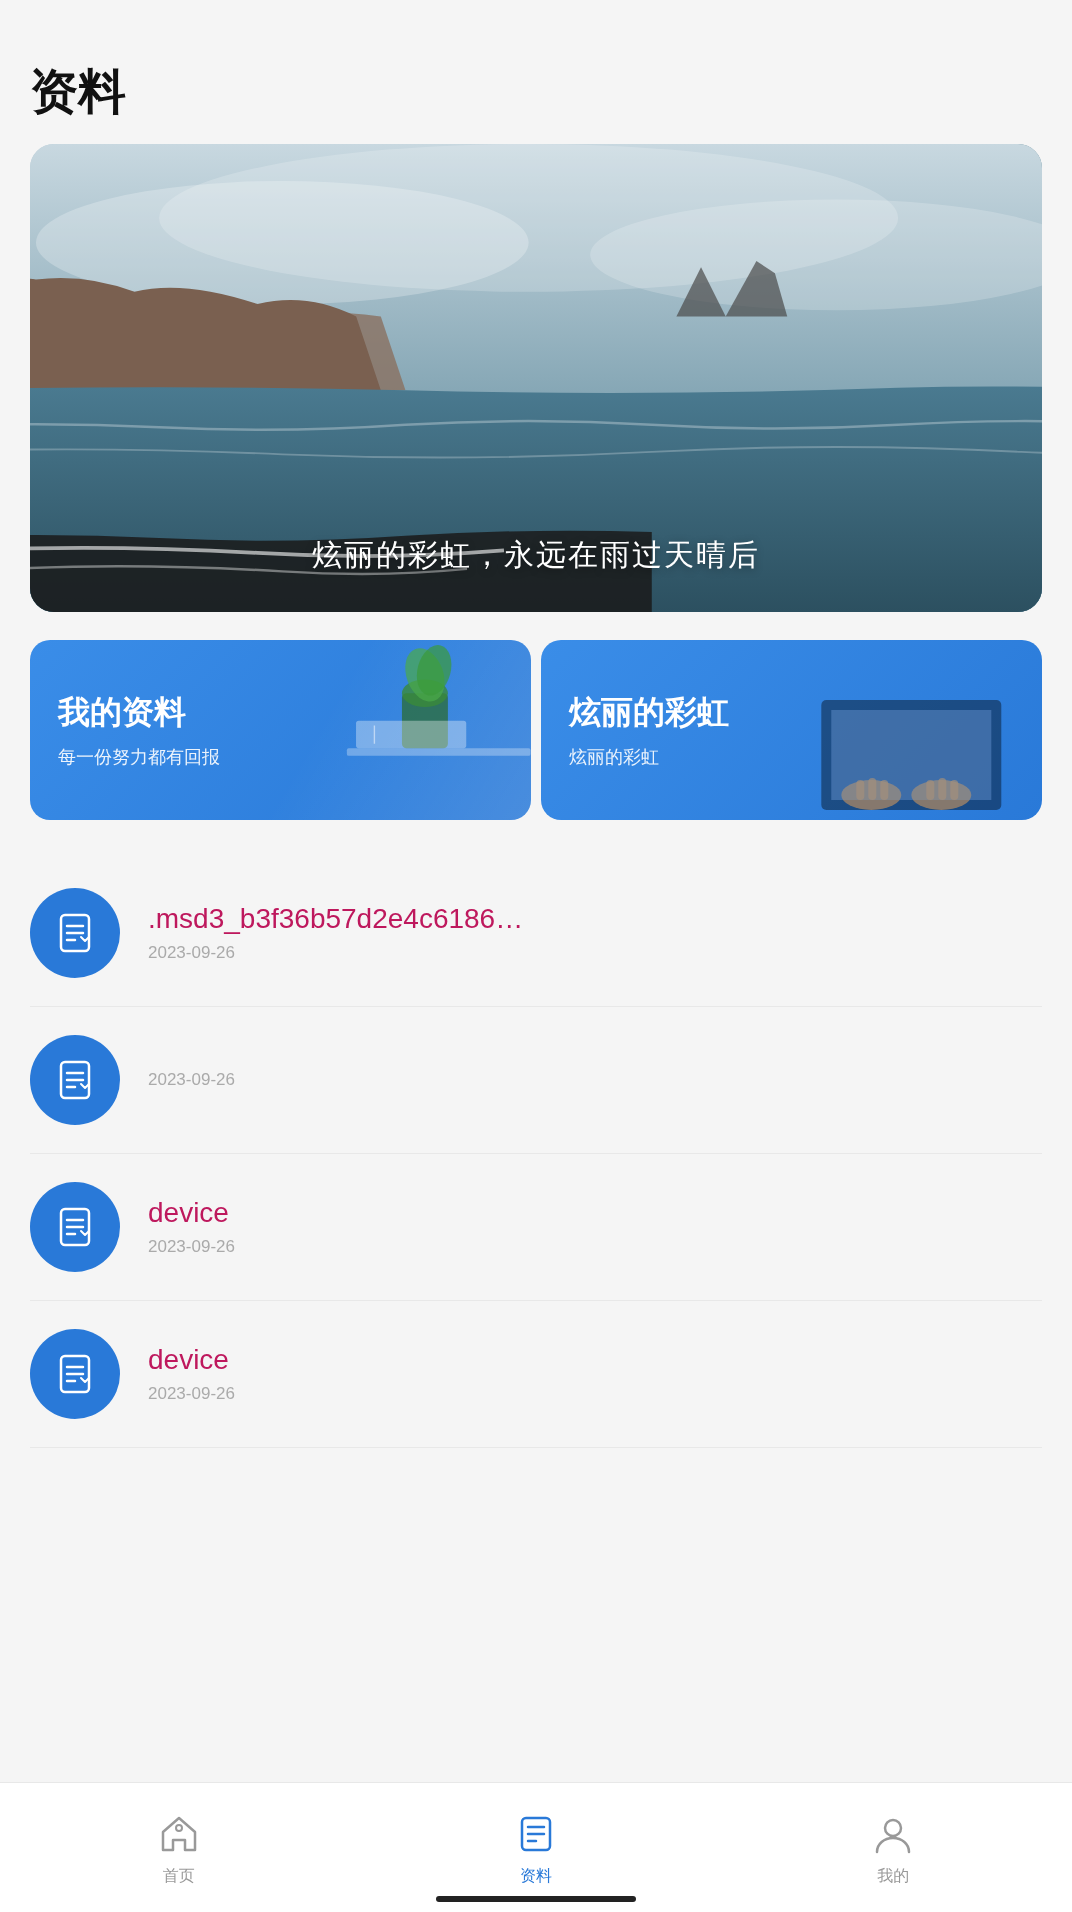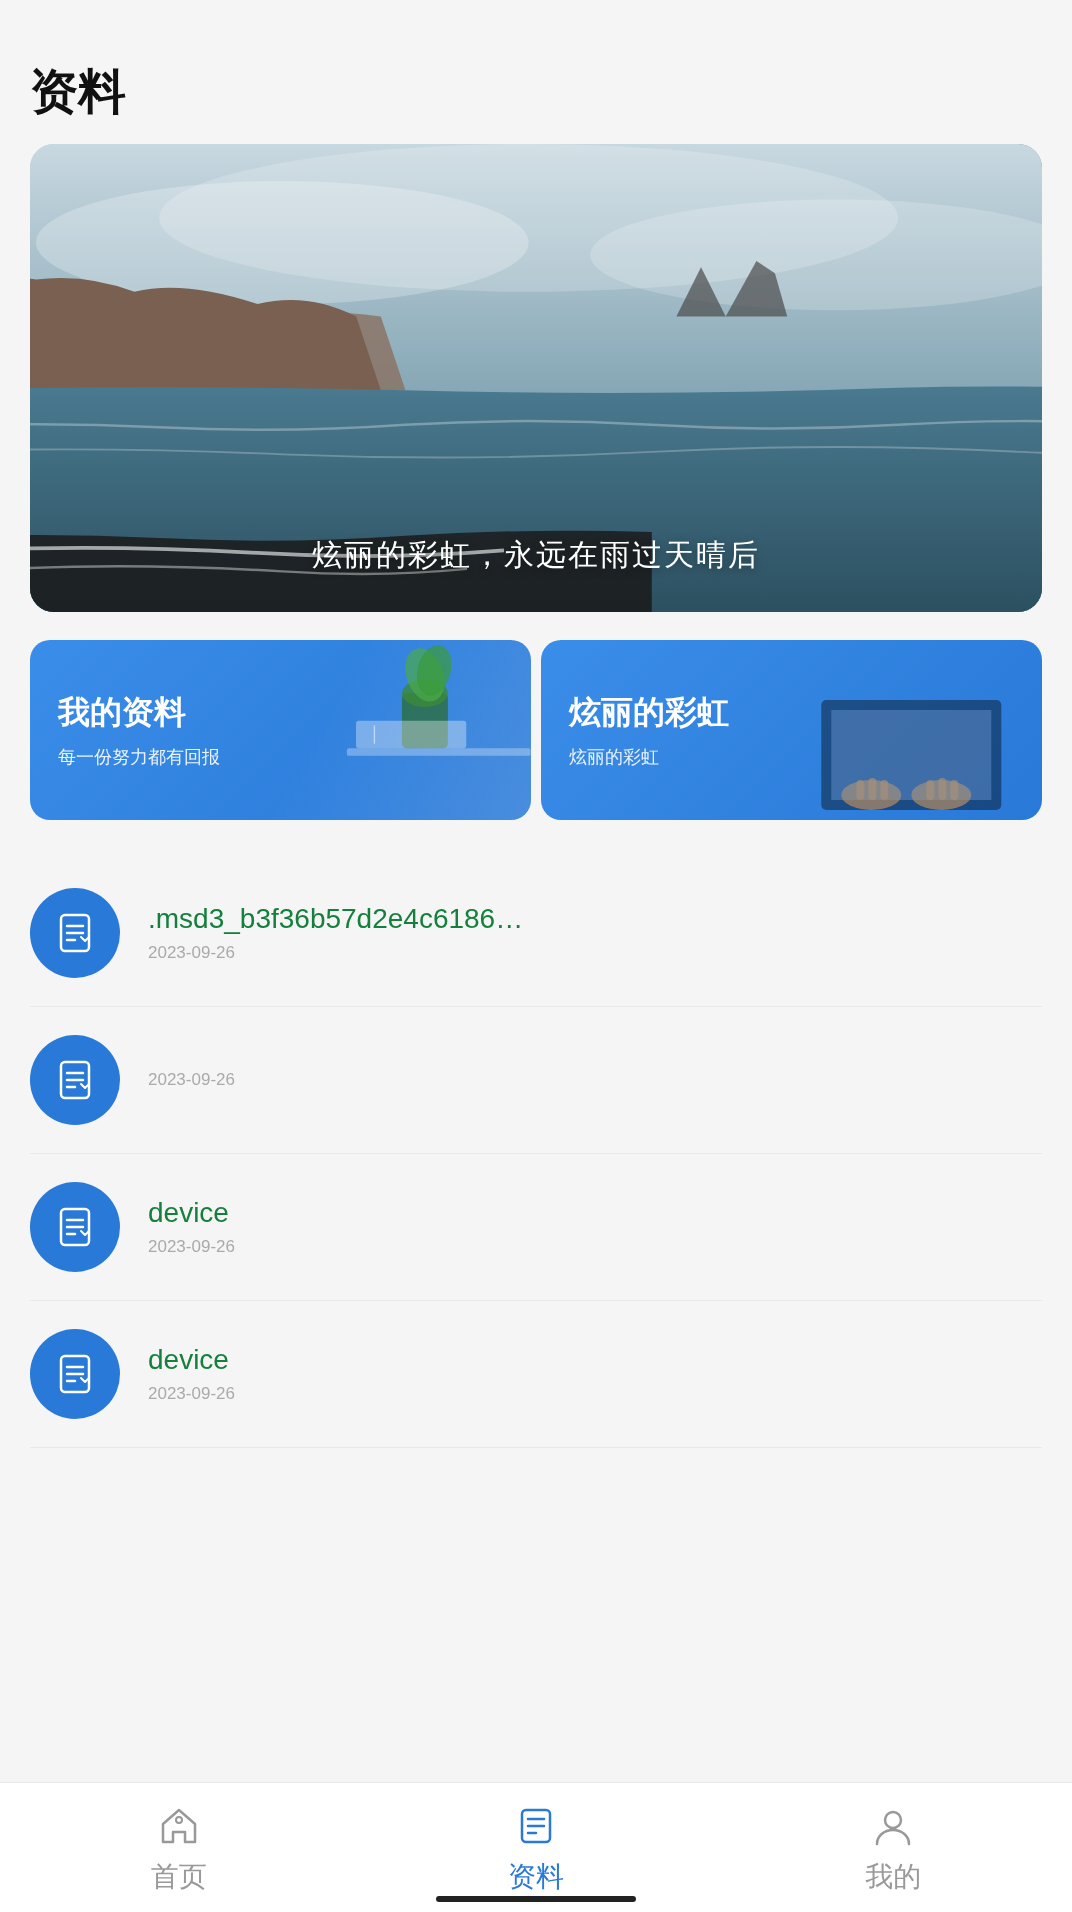--- a/index.html
+++ b/index.html
@@ -163,21 +163,21 @@
       width: 48px;
       height: 48px;
     }
 
     .file-info {
       flex: 1;
     }
 
     .file-name {
       font-size: 28px;
-      color: #15803d;
+      color: #be185d;
       font-weight: 500;
       margin-bottom: 8px;
     }
 
     .file-date {
       font-size: 17px;
       color: #aaa;
     }
 
     
@@ -206,21 +206,21 @@
 
     .nav-icon {
       width: 52px;
       height: 52px;
       display: flex;
       align-items: center;
       justify-content: center;
     }
 
     .nav-label {
-      font-size: 28px;
+      font-size: 16px;
       color: #999;
     }
 
     .nav-label.active {
       color: #2979d8;
     }
 
     .nav-icon.active svg path,
     .nav-icon.active svg rect,
     .nav-icon.active svg circle {

